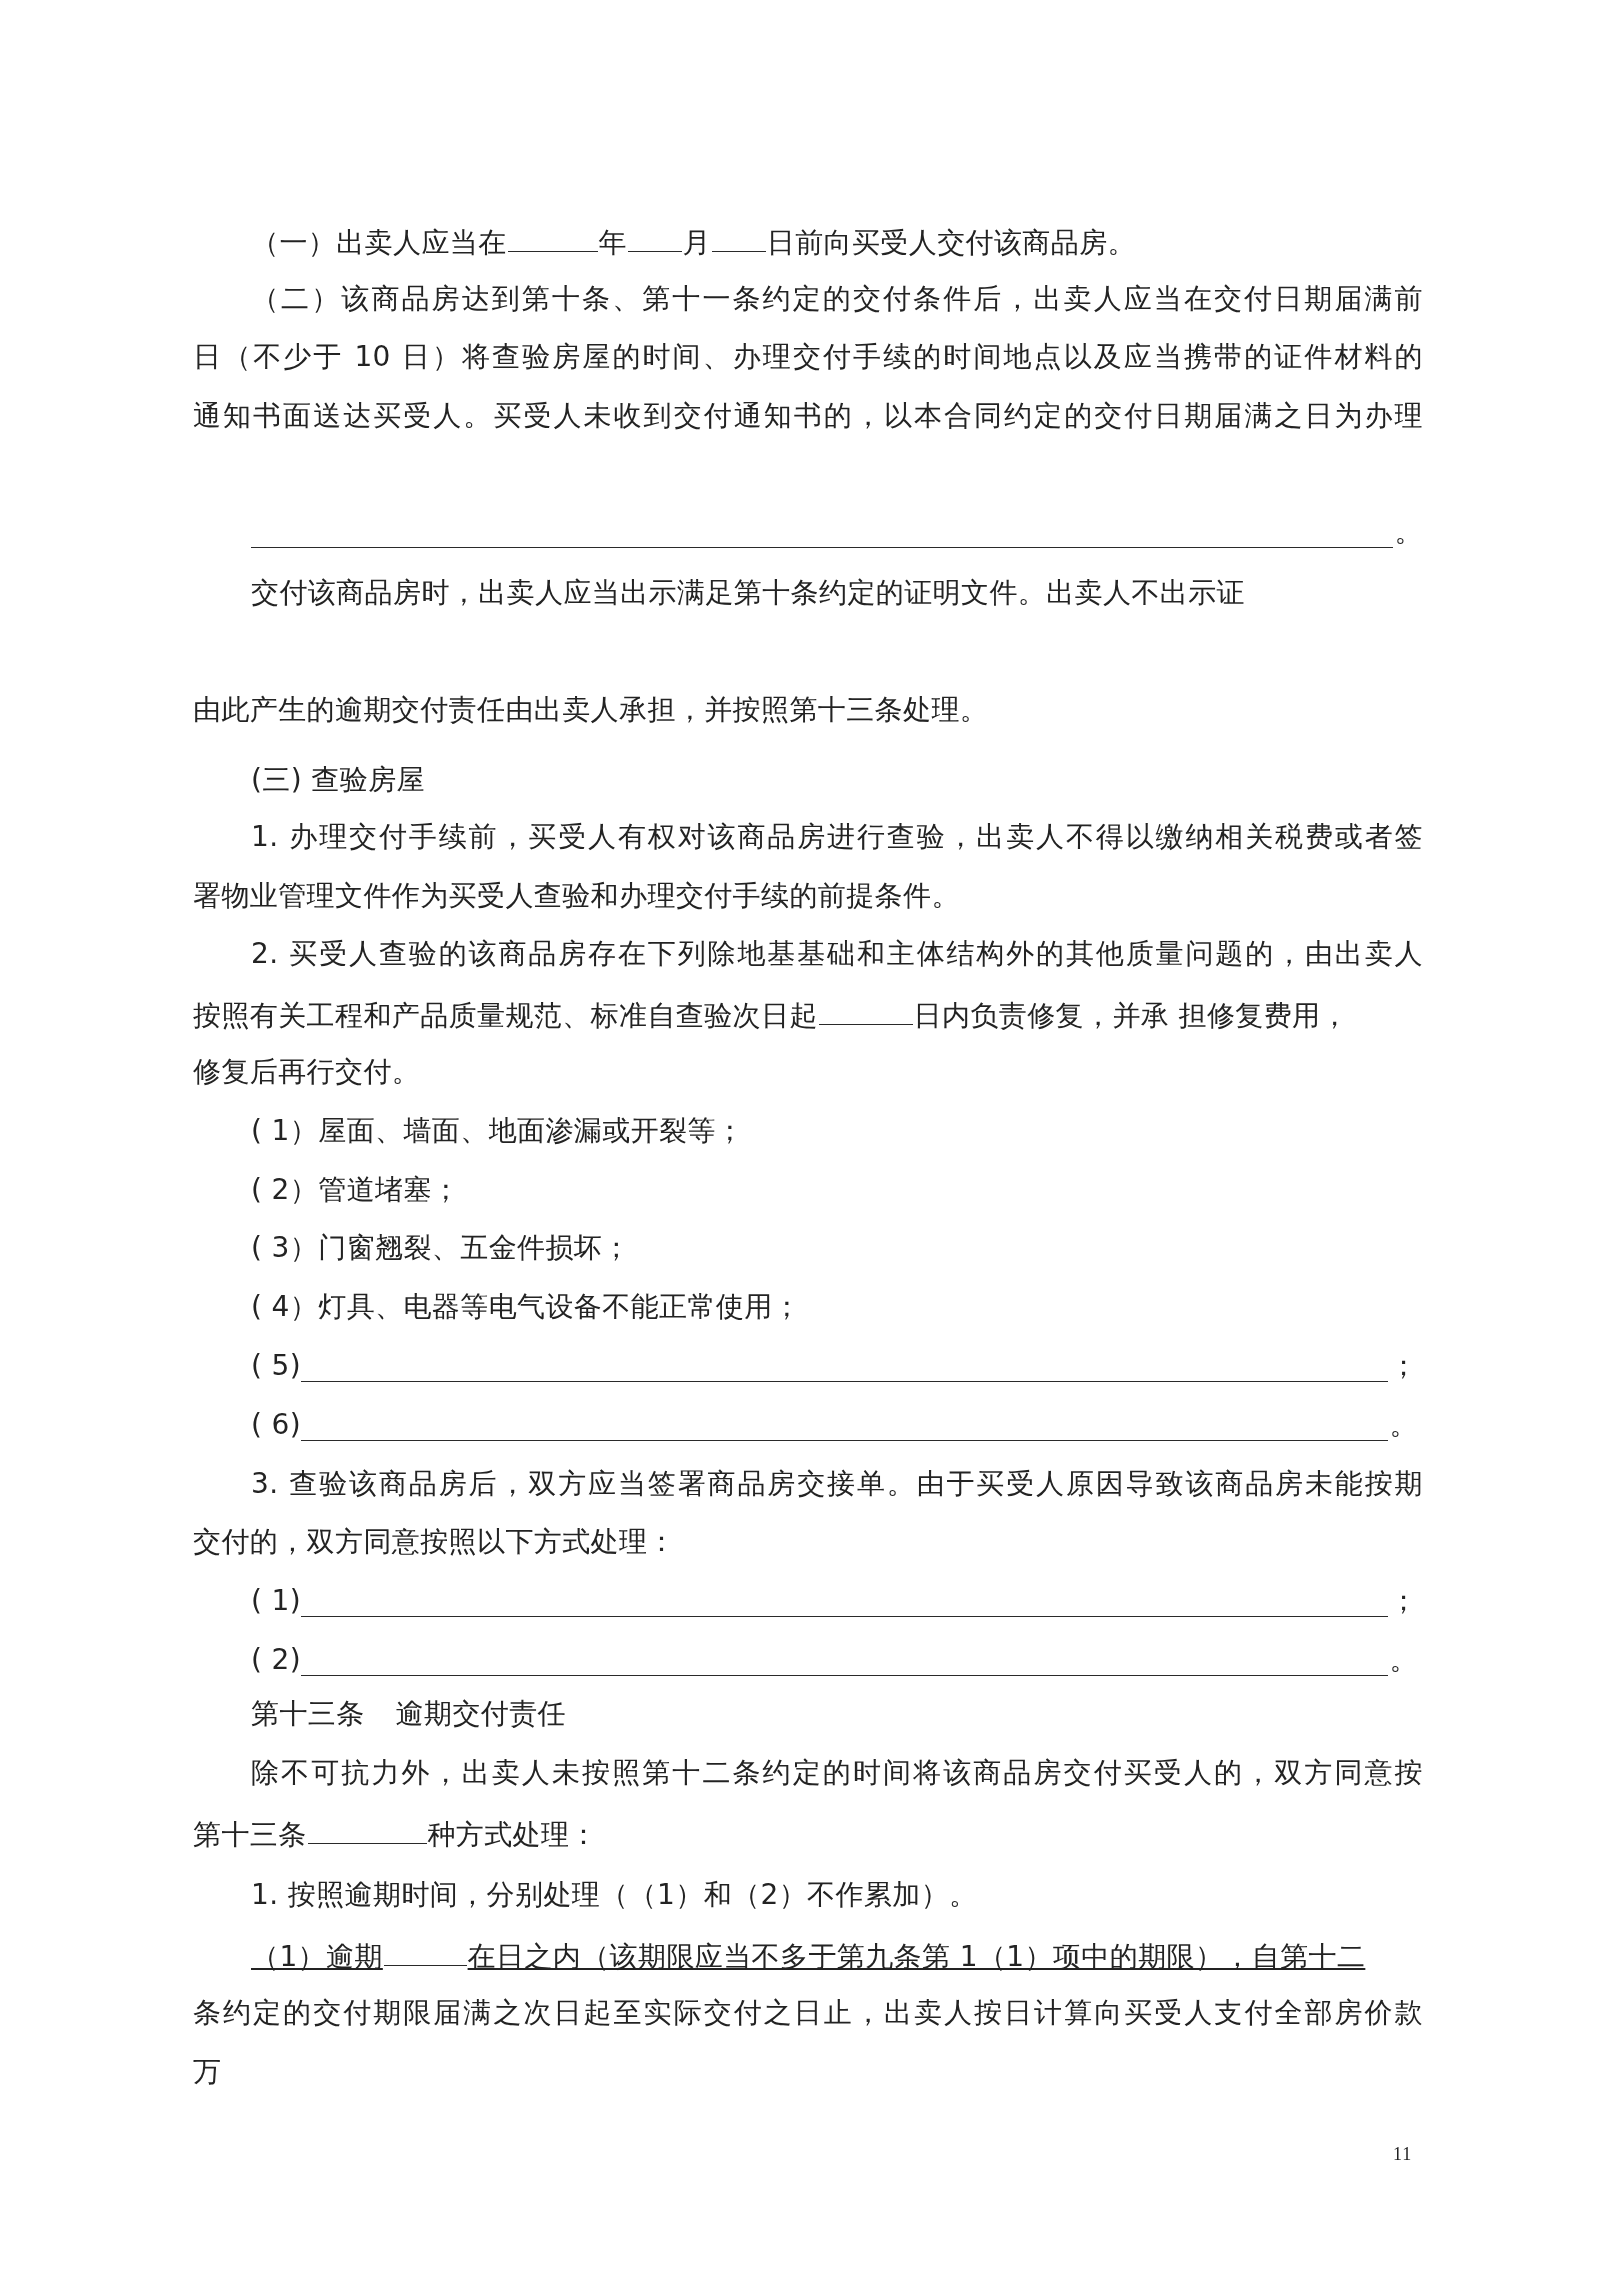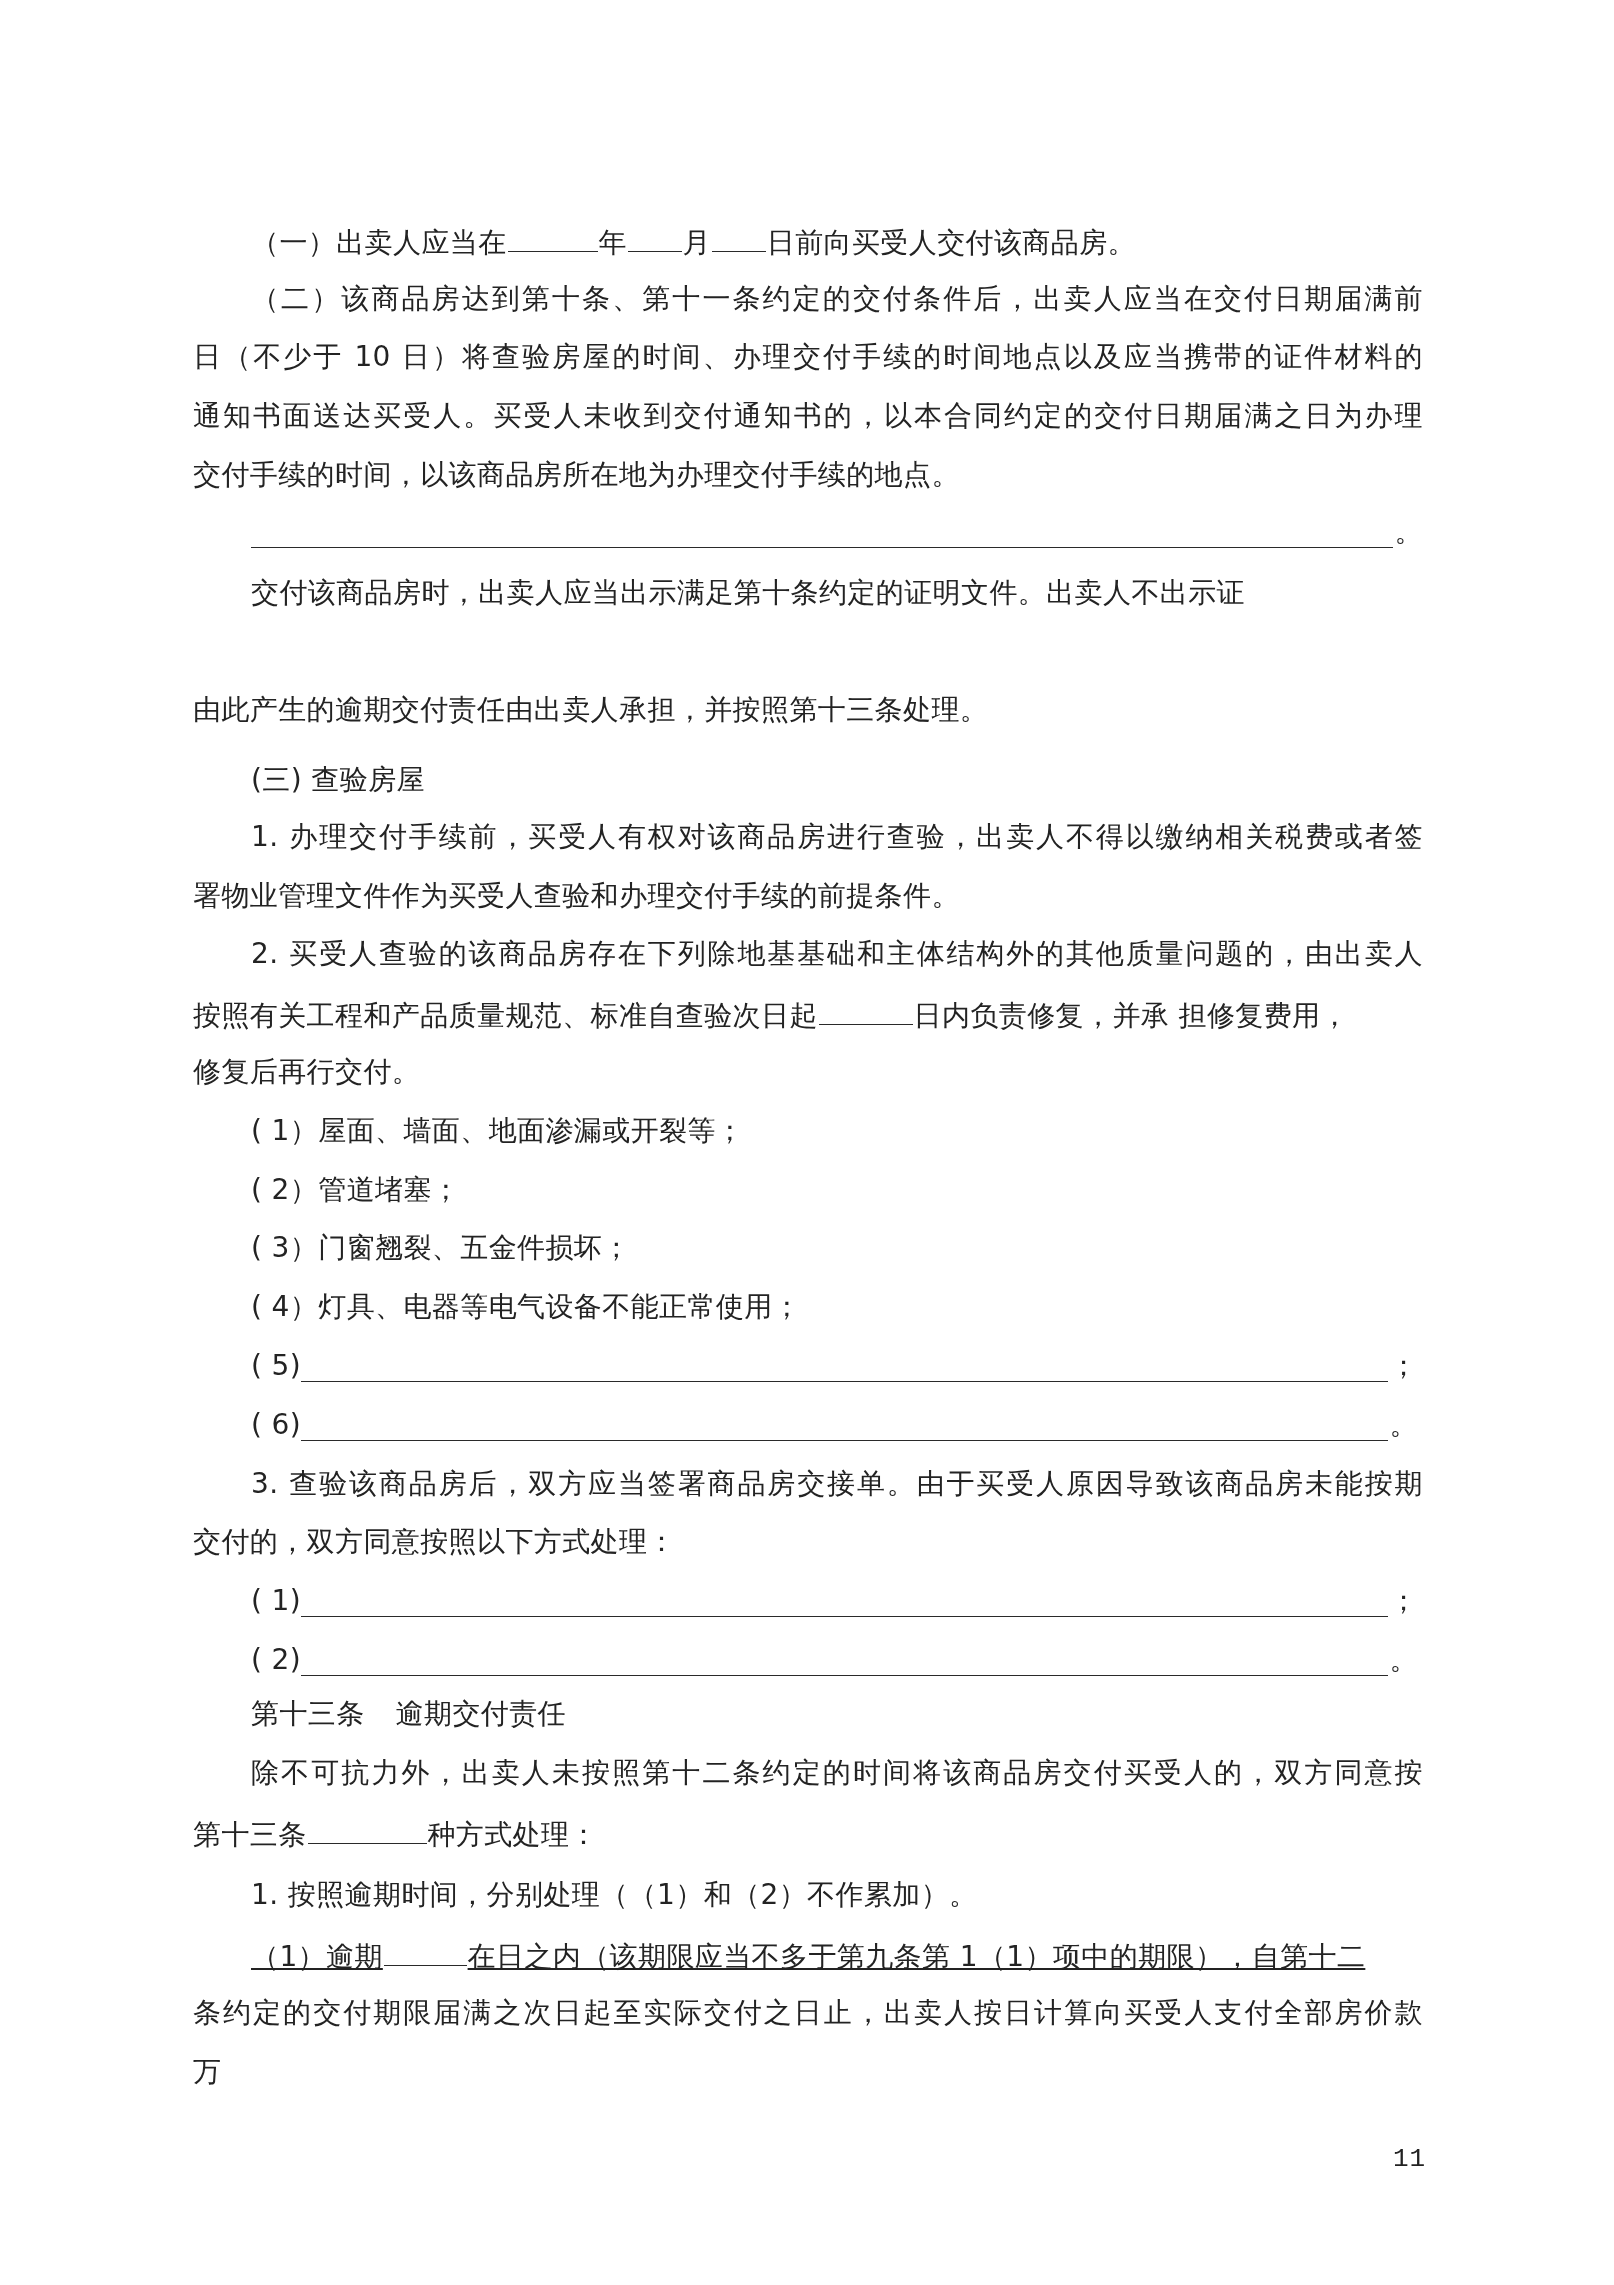--- a/index.html
+++ b/index.html
@@ -54,39 +54,38 @@
       height: 31px;
       margin-bottom: 3.6px;
     }
     .fill-row .lead { flex: none; }
     .fill-row .tail { flex: none; margin-left: 1.8px; }
     .gap { display: inline-block; width: 31px; }
     .page-number {
       position: absolute;
       left: 1393px;
       top: 2144px;
-      font-family: Liberation Mono, monospace;
-      font-size: 26px;
+      font-family: Liberation Serif, serif;
+      font-size: 18px;
       color: #222;
       letter-spacing: 0.9px;
     }
   </style>
 </head>
 <body>
 
 <div class="page">
 
   <div class="line indent" style="top:220px;">
     <span>（一）出卖人应当在</span><span class="blank" style="width:90px;"></span><span>年</span><span class="blank" style="width:54px;"></span><span>月</span><span class="blank" style="width:54px;"></span><span>日前向买受人交付该商品房。</span>
   </div>
 
   <div class="line indent justify" style="top:279px;">（二）该商品房达到第十条、第十一条约定的交付条件后，出卖人应当在交付日期届满前</div>
   <div class="line justify" style="top:337px;">日（不少于 10 日）将查验房屋的时间、办理交付手续的时间地点以及应当携带的证件材料的</div>
   <div class="line justify" style="top:396px;">通知书面送达买受人。买受人未收到交付通知书的，以本合同约定的交付日期届满之日为办理</div>
-  <div class="line" style="top:455px;">交付手续的时间，以该商品房所在地为办理交付手续的地点。</div>
 
   <div class="line indent fill-row" style="top:512px; width:1172px;">
     <span class="grow"></span>
     <span class="tail">。</span>
   </div>
 
   <div class="line indent" style="top:573px;">交付该商品房时，出卖人应当出示满足第十条约定的证明文件。出卖人不出示证</div>
   <div class="line indent" style="top:760px;">(三) 查验房屋</div>
 
   <div class="line" style="top:690px;">由此产生的逾期交付责任由出卖人承担，并按照第十三条处理。</div>

